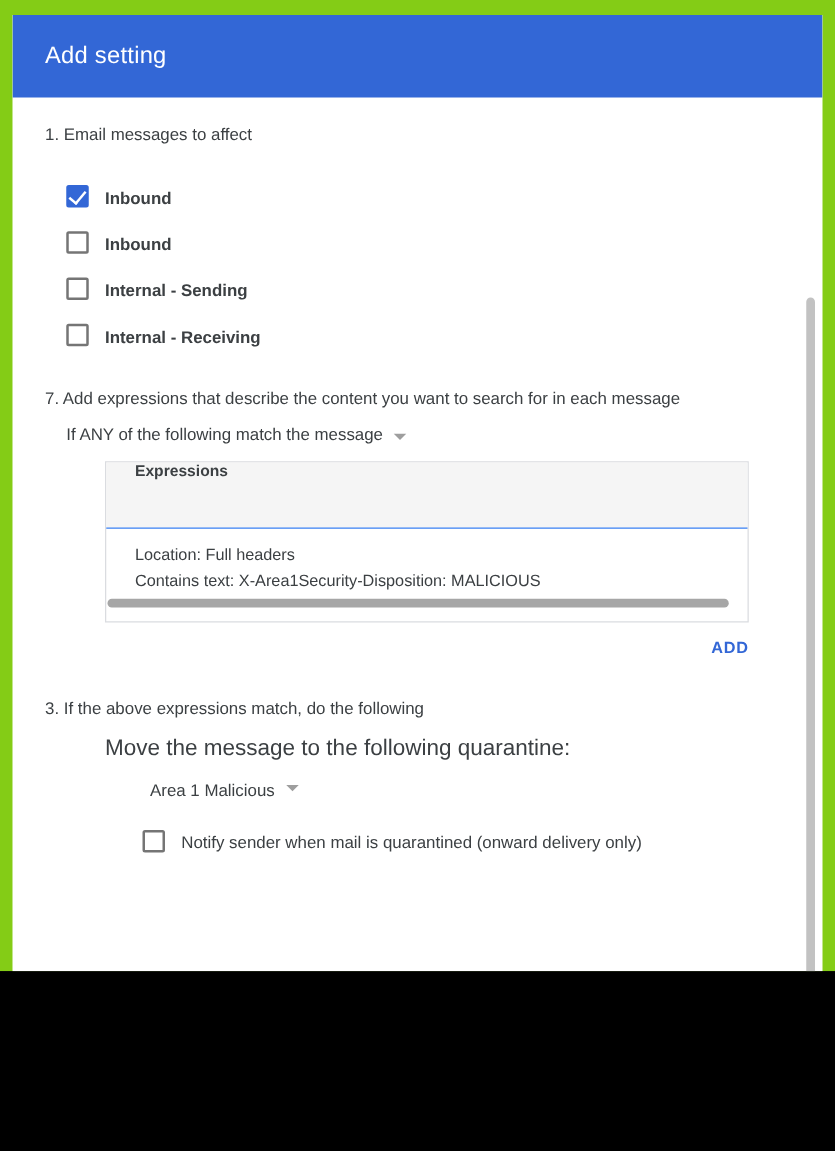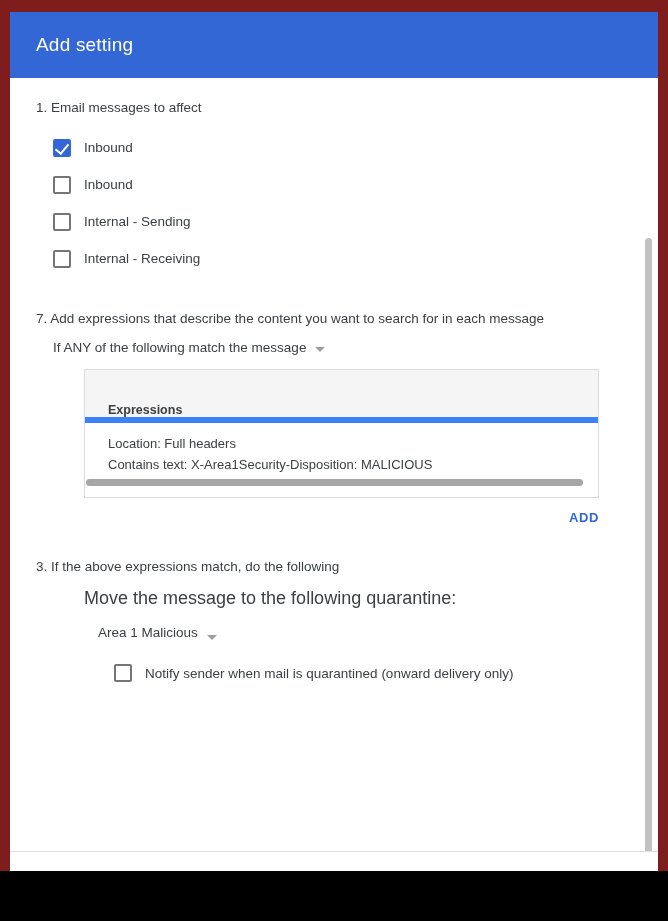--- a/index.html
+++ b/index.html
@@ -5,22 +5,22 @@
   * { box-sizing: border-box; }
   html, body {
     margin: 0;
     padding: 0;
     background: #000000;
     font-family: "Liberation Sans", sans-serif;
   }
   #screen {
     position: relative;
     width: 668px;
-    height: 871px;
-    background: #7f1d1d;
+    height: 777px;
+    background: #84cc16;
     overflow: hidden;
   }
   .dialog {
     position: absolute;
     left: 10px;
     top: 12px;
     width: 648px;
     height: 897px;
     background: #ffffff;
     display: flex;
@@ -66,23 +66,24 @@
   .section-label {
     font-size: 13.5px;
     color: #3c4043;
     margin: 0 0 14px 0;
   }
   .section {
     margin-bottom: 34px;
   }
   .checkbox-row {
     display: flex;
-    align-items: center;
+    align-items: flex-end;
     height: 37px;
     padding-left: 17px;
+    font-weight: bold;
   }
   .cbox {
     width: 18px;
     height: 18px;
     border: 2px solid #757575;
     border-radius: 2px;
     background: #ffffff;
     flex: 0 0 auto;
   }
   .cbox.checked {
@@ -128,23 +129,23 @@
   .table-wrap {
     margin-left: 48px;
     margin-right: 33px;
     border: 1px solid #dadce0;
     background: #ffffff;
     position: relative;
   }
   .table-head {
     height: 53px;
     background: #f5f5f5;
-    border-bottom: 6px solid #3b82f6;
-    display: flex;
-    align-items: flex-end;
+    border-bottom: 1px solid #3b82f6;
+    display: flex;
+    align-items: flex-start;
     padding-left: 23px;
   }
   .table-head-text {
     font-size: 12.5px;
     font-weight: bold;
     color: #3c4043;
   }
   .table-body {
     padding: 10px 0 6px 0;
     overflow: hidden;
@@ -185,22 +186,22 @@
   .indent-block {
     margin-left: 48px;
   }
   .sub-text {
     font-size: 18px;
     color: #3c4043;
     margin-bottom: 16px;
   }
   .sub-dropdown {
     display: flex;
-    align-items: flex-end;
-    margin-left: 14px;
+    align-items: flex-start;
+    margin-left: 36px;
     margin-bottom: 24px;
   }
   .notify-row {
     display: flex;
     align-items: center;
     margin-left: 30px;
   }
   .notify-label {
     font-size: 13.5px;
     color: #3c4043;

